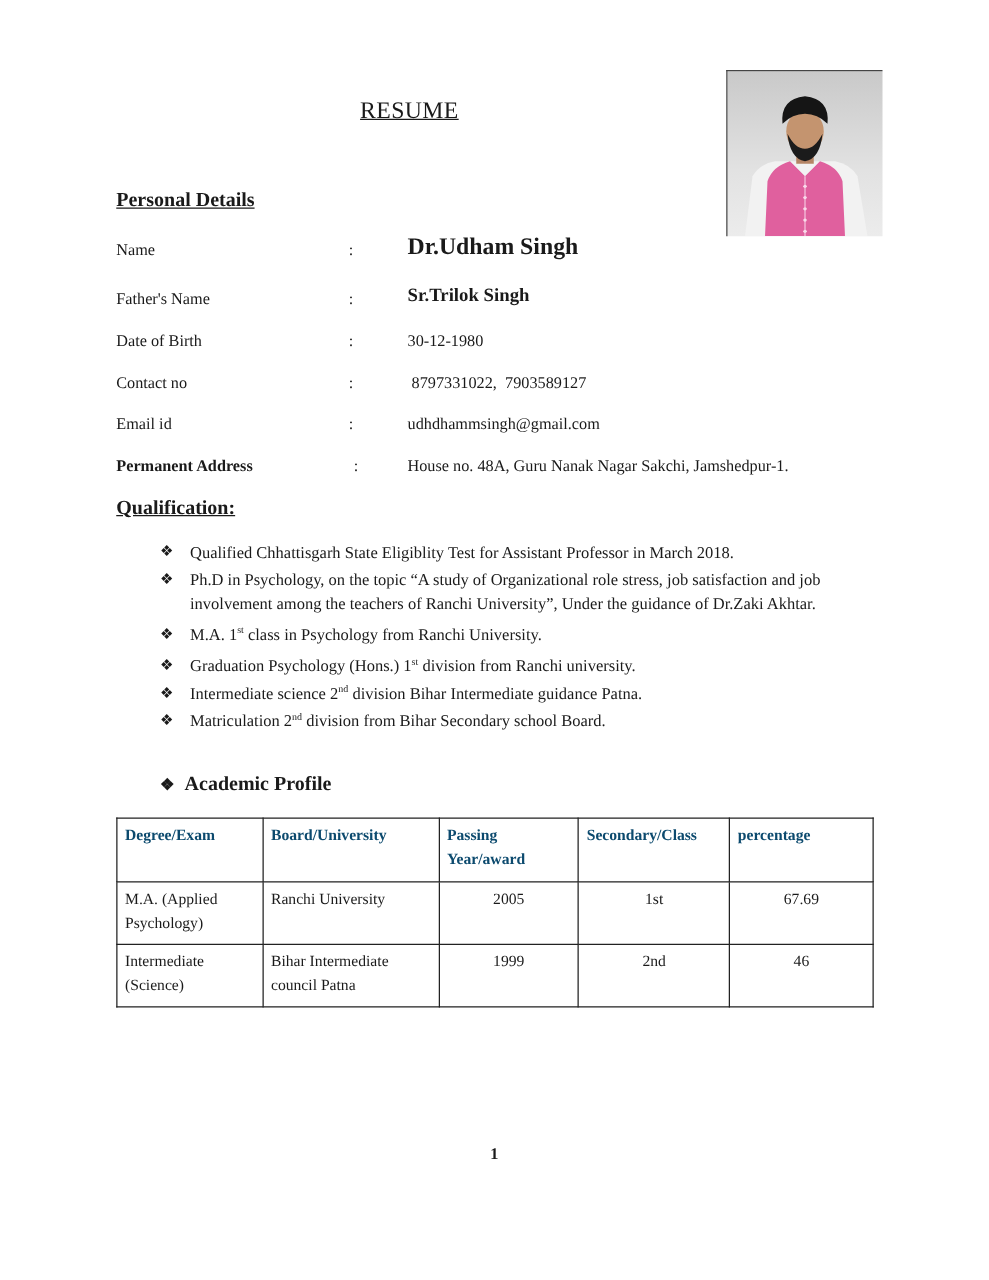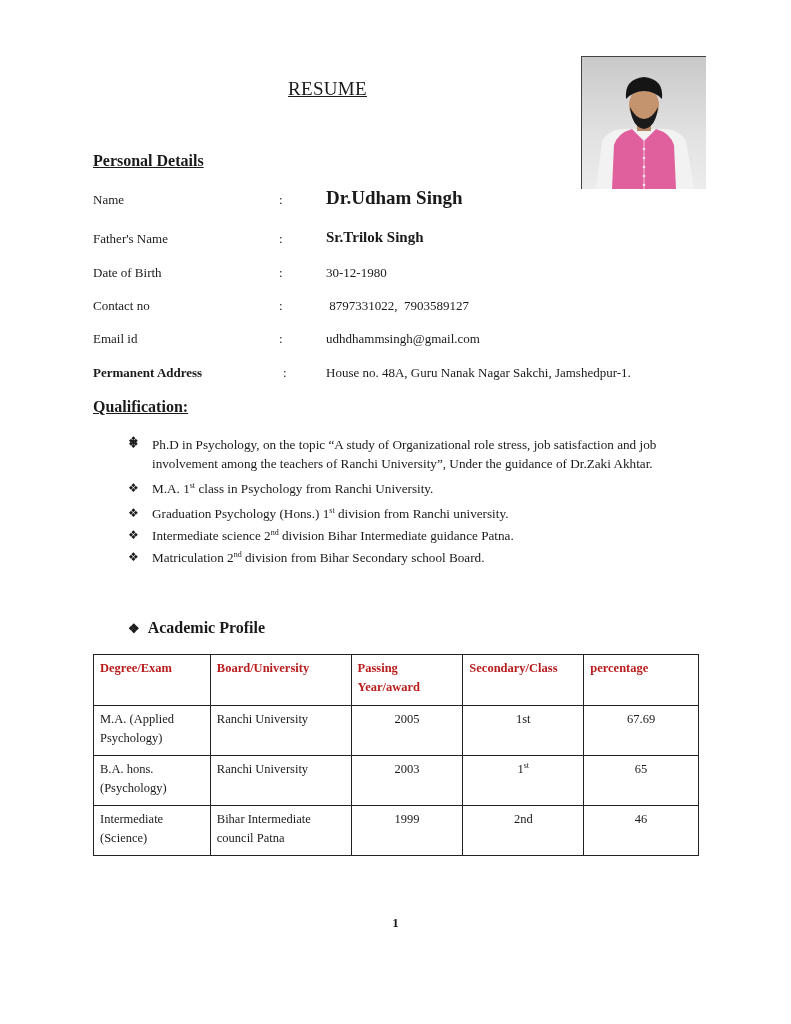--- a/index.html
+++ b/index.html
@@ -17,21 +17,21 @@
   .row .val { position: absolute; left: 233px; white-space: nowrap; }
   .bold { font-weight: bold; }
   ul.quals { position: absolute; left: 128px; top: 432px; width: 560px; margin: 0; padding: 0; list-style: none; font-size: 13.2px; line-height: 19px; }
   ul.quals li { position: relative; padding-left: 24px; margin-bottom: 3px; }
   ul.quals li .bullet { position: absolute; left: 0; top: 0; font-size: 12px; }
   sup { font-size: 8px; line-height: 0; }
   .acad-h { left: 128px; top: 619px; font-size: 16px; font-weight: bold; }
   .acad-h .bullet { font-size: 13px; margin-right: 8px; }
   table.acad { position: absolute; left: 93px; top: 654px; width: 606px; border-collapse: collapse; font-size: 12.5px; }
   table.acad td, table.acad th { border: 1.5px solid #222; vertical-align: top; padding: 4px 6px; text-align: left; font-weight: normal; }
-  table.acad th { color: #b91c1c; font-weight: bold; font-size: 12.5px; line-height: 19px; height: 42px; margin-left: 32px; }
+  table.acad th { color: #0c4a6e; font-weight: bold; font-size: 12.5px; line-height: 19px; height: 42px; margin-left: 32px; }
   table.acad td { line-height: 19px; }
   table.acad td.c { text-align: center; }
   .gray { color: #8a8a8a; }
   .page-num { left: 0; width: 791px; top: 915px; text-align: center; font-size: 13px; font-weight: bold; }
 </style>
 </head>
 <body>
 
 <div class="abs title">RESUME</div>
 
@@ -91,20 +91,21 @@
   <span class="lbl bold">Permanent Address</span>
   <span class="colon" style="left:190px;">:</span>
   <span class="val">House no. 48A, Guru Nanak Nagar Sakchi, Jamshedpur-1.</span>
 </div>
 
 <div class="abs section-h" style="left:93px; top:398px;">Qualification:</div>
 
 <ul class="quals">
   <li>
     <span class="bullet">❖</span>
+    <span>Qualified Chhattisgarh  State Eligiblity Test for Assistant Professor in March 2018.</span>
   </li>
   <li>
     <span class="bullet">❖</span>
     <span>Ph.D  in Psychology, on the topic “A study of Organizational role stress, job satisfaction and job involvement among the teachers of Ranchi University”, Under the guidance of Dr.Zaki Akhtar.</span>
   </li>
   <li style="margin-top:6px;">
     <span class="bullet">❖</span>
     <span>M.A. 1</span><sup>st</sup><span> class in Psychology from Ranchi University.</span>
   </li>
   <li style="margin-top:6px;">
@@ -144,27 +145,20 @@
   </thead>
   <tbody>
     <tr style="height:50px;">
       <td>M.A. (Applied Psychology)</td>
       <td>Ranchi University</td>
       <td class="c">2005</td>
       <td class="c">1st</td>
       <td class="c">67.69</td>
     </tr>
     <tr style="height:50px;">
-      <td>B.A. hons.(Psychology)</td>
-      <td>Ranchi University</td>
-      <td class="c">2003</td>
-      <td class="c"><span>1</span><sup>st</sup></td>
-      <td class="c">65</td>
-    </tr>
-    <tr style="height:50px;">
       <td>Intermediate (Science)</td>
       <td>Bihar Intermediate council Patna</td>
       <td class="c">1999</td>
       <td class="c">2nd</td>
       <td class="c">46</td>
     </tr>
   </tbody>
 </table>
 
 <div class="abs page-num">1</div>

